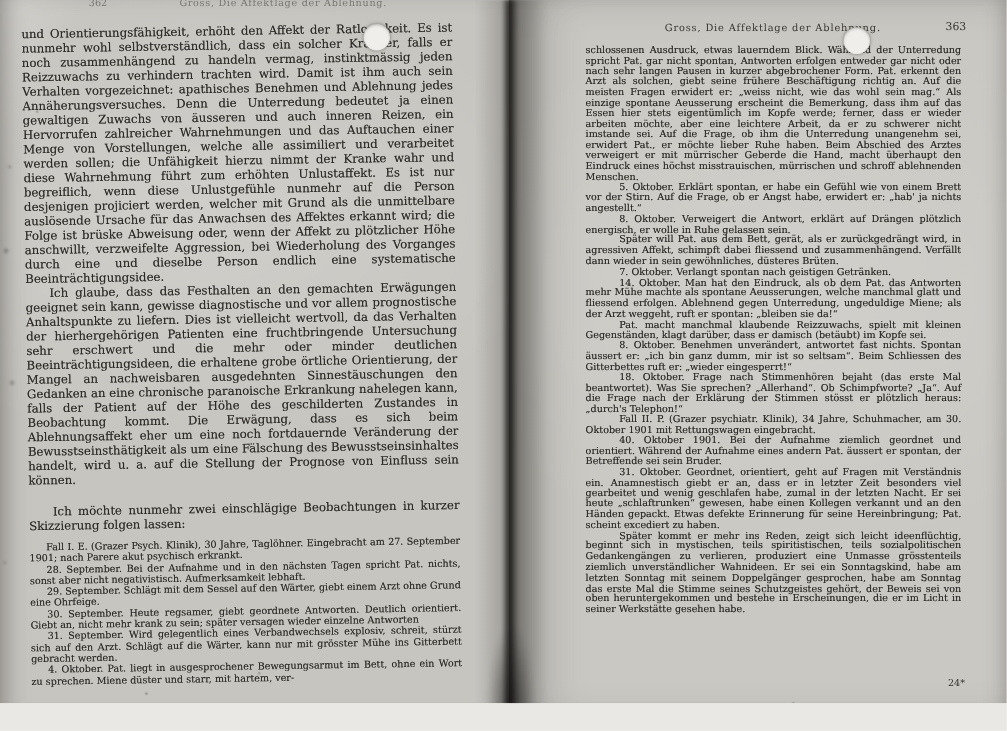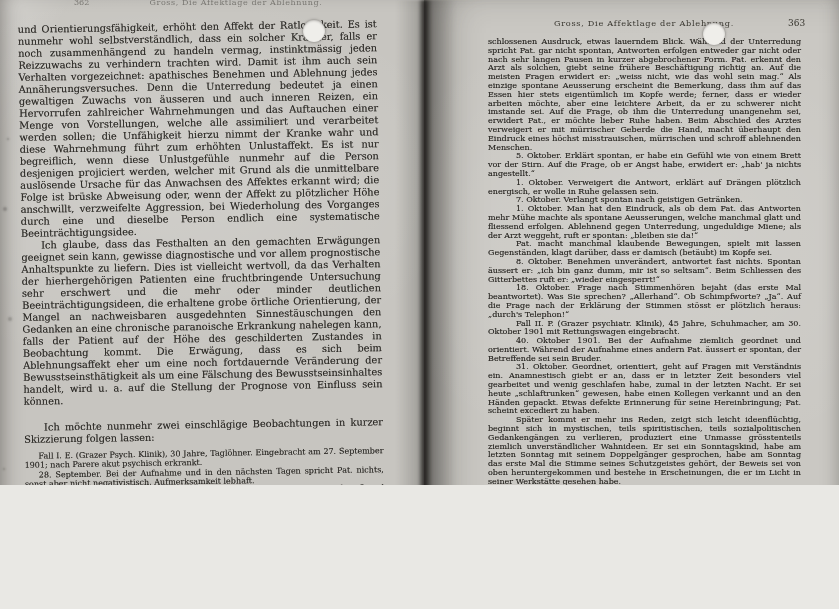--- a/index.html
+++ b/index.html
@@ -1,16 +1,16 @@
 <!DOCTYPE html>
 <html><head>
 <meta charset="utf-8">
 <style>
   html,body{margin:0;padding:0;background:#e9e8e4;}
-  .screen{position:relative;width:839px;height:485px;overflow:hidden;
+  .screen{position:relative;width:839px;height:586px;overflow:hidden;
           background:#ffffff;font-family:"DejaVu Serif","Liberation Serif",serif;}
   .scan{position:absolute;left:0;top:0;width:839px;height:601px;}
   .page{position:absolute;top:0;height:601px;}
   .page-left{left:0;width:424px;
     background:
       radial-gradient(ellipse 420px 260px at 38% 30%, rgba(255,255,255,0.16), transparent 75%),
       linear-gradient(115deg, rgba(255,255,255,0.22) 0%, transparent 10%),
       #c7c5c0;
     box-shadow: inset 14px 0 20px -12px rgba(55,52,48,0.5);}
   .page-right{left:424px;width:415px;
@@ -103,27 +103,28 @@
     </div>
 
     <div class="page page-right">
       <div class="rp-header">
         <span class="rp-title">Gross, Die Affektlage der Ablehnung.</span>
         <span class="rp-num">363</span>
       </div>
       <div class="rp-col">
           <p class="para petit">schlossenen Ausdruck, etwas lauerndem Blick. Während der Unterredung spricht Pat. gar nicht spontan, Antworten erfolgen entweder gar nicht oder nach sehr langen Pausen in kurzer abgebrochener Form. Pat. erkennt den Arzt als solchen, giebt seine frühere Beschäftigung richtig an. Auf die meisten Fragen erwidert er: „weiss nicht, wie das wohl sein mag.“ Als einzige spontane Aeusserung erscheint die Bemerkung, dass ihm auf das Essen hier stets eigentümlich im Kopfe werde; ferner, dass er wieder arbeiten möchte, aber eine leichtere Arbeit, da er zu schwerer nicht imstande sei. Auf die Frage, ob ihm die Unterredung unangenehm sei, erwidert Pat., er möchte lieber Ruhe haben. Beim Abschied des Arztes verweigert er mit mürrischer Geberde die Hand, macht überhaupt den Eindruck eines höchst misstrauischen, mürrischen und schroff ablehnenden Menschen.</p>
           <p class="para petit indent">5. Oktober. Erklärt spontan, er habe ein Gefühl wie von einem Brett vor der Stirn. Auf die Frage, ob er Angst habe, erwidert er: „hab' ja nichts angestellt.“</p>
-          <p class="para petit indent">1. Oktober. Verweigert die Antwort, erklärt auf Drängen plötzlich energisch, er wolle in Ruhe gelassen sein.</p>
+          <p class="para petit indent">8. Oktober. Verweigert die Antwort, erklärt auf Drängen plötzlich energisch, er wolle in Ruhe gelassen sein.</p>
+          <p class="para petit indent">Später will Pat. aus dem Bett, gerät, als er zurückgedrängt wird, in agressiven Affekt, schimpft dabei fliessend und zusammenhängend. Verfällt dann wieder in sein gewöhnliches, düsteres Brüten.</p>
           <p class="para petit indent">7. Oktober. Verlangt spontan nach geistigen Getränken.</p>
-          <p class="para petit indent">1. Oktober. Man hat den Eindruck, als ob dem Pat. das Antworten mehr Mühe machte als spontane Aeusserungen, welche manchmal glatt und fliessend erfolgen. Ablehnend gegen Unterredung, ungeduldige Miene; als der Arzt weggeht, ruft er spontan: „bleiben sie da!“</p>
-          <p class="para petit indent">Pat. macht manchmal klaubende Bewegungen, spielt mit lassen Gegenständen, klagt darüber, dass er damisch (betäubt) im Kopfe sei.</p>
+          <p class="para petit indent">14. Oktober. Man hat den Eindruck, als ob dem Pat. das Antworten mehr Mühe machte als spontane Aeusserungen, welche manchmal glatt und fliessend erfolgen. Ablehnend gegen Unterredung, ungeduldige Miene; als der Arzt weggeht, ruft er spontan: „bleiben sie da!“</p>
+          <p class="para petit indent">Pat. macht manchmal klaubende Reizzuwachs, spielt mit kleinen Gegenständen, klagt darüber, dass er damisch (betäubt) im Kopfe sei.</p>
           <p class="para petit indent">8. Oktober. Benehmen unverändert, antwortet fast nichts. Spontan äussert er: „ich bin ganz dumm, mir ist so seltsam“. Beim Schliessen des Gitterbettes ruft er: „wieder eingesperrt!“</p>
           <p class="para petit indent">18. Oktober. Frage nach Stimmenhören bejaht (das erste Mal beantwortet). Was Sie sprechen? „Allerhand“. Ob Schimpfworte? „Ja“. Auf die Frage nach der Erklärung der Stimmen stösst er plötzlich heraus: „durch's Telephon!“</p>
-          <p class="para petit indent">Fall II. P. (Grazer psychiatr. Klinik), 45 Jahre, Schuhmacher, am 30. Oktober 1901 mit Rettungswagen eingebracht.</p>
+          <p class="para petit indent">Fall II. P. (Grazer psychiatr. Klinik), 34 Jahre, Schuhmacher, am 30. Oktober 1901 mit Rettungswagen eingebracht.</p>
           <p class="para petit indent">40. Oktober 1901. Bei der Aufnahme ziemlich geordnet und orientiert. Während der Aufnahme eines andern Pat. äussert er spontan, der Betreffende sei sein Bruder.</p>
           <p class="para petit indent">31. Oktober. Geordnet, orientiert, geht auf Fragen mit Verständnis ein. Anamnestisch giebt er an, dass er in letzter Zeit besonders viel gearbeitet und wenig geschlafen habe, zumal in der letzten Nacht. Er sei heute „schlaftrunken“ gewesen, habe einen Kollegen verkannt und an den Händen gepackt. Etwas defekte Erinnerung für seine Hereinbringung; Pat. scheint excediert zu haben.</p>
           <p class="para petit indent">Später kommt er mehr ins Reden, zeigt sich leicht ideenflüchtig, beginnt sich in mystischen, teils spiritistischen, teils sozialpolitischen Gedankengängen zu verlieren, produziert eine Unmasse grösstenteils ziemlich unverständlicher Wahnideen. Er sei ein Sonntagskind, habe am letzten Sonntag mit seinem Doppelgänger gesprochen, habe am Sonntag das erste Mal die Stimme seines Schutzgeistes gehört, der Beweis sei von oben heruntergekommen und bestehe in Erscheinungen, die er im Licht in seiner Werkstätte gesehen habe.</p>
         </div>
       <div class="sig">24*</div>
     </div>
 
     <div class="gutter"></div>
     <div class="hole hole-left"></div>
     <div class="hole hole-right"></div>

